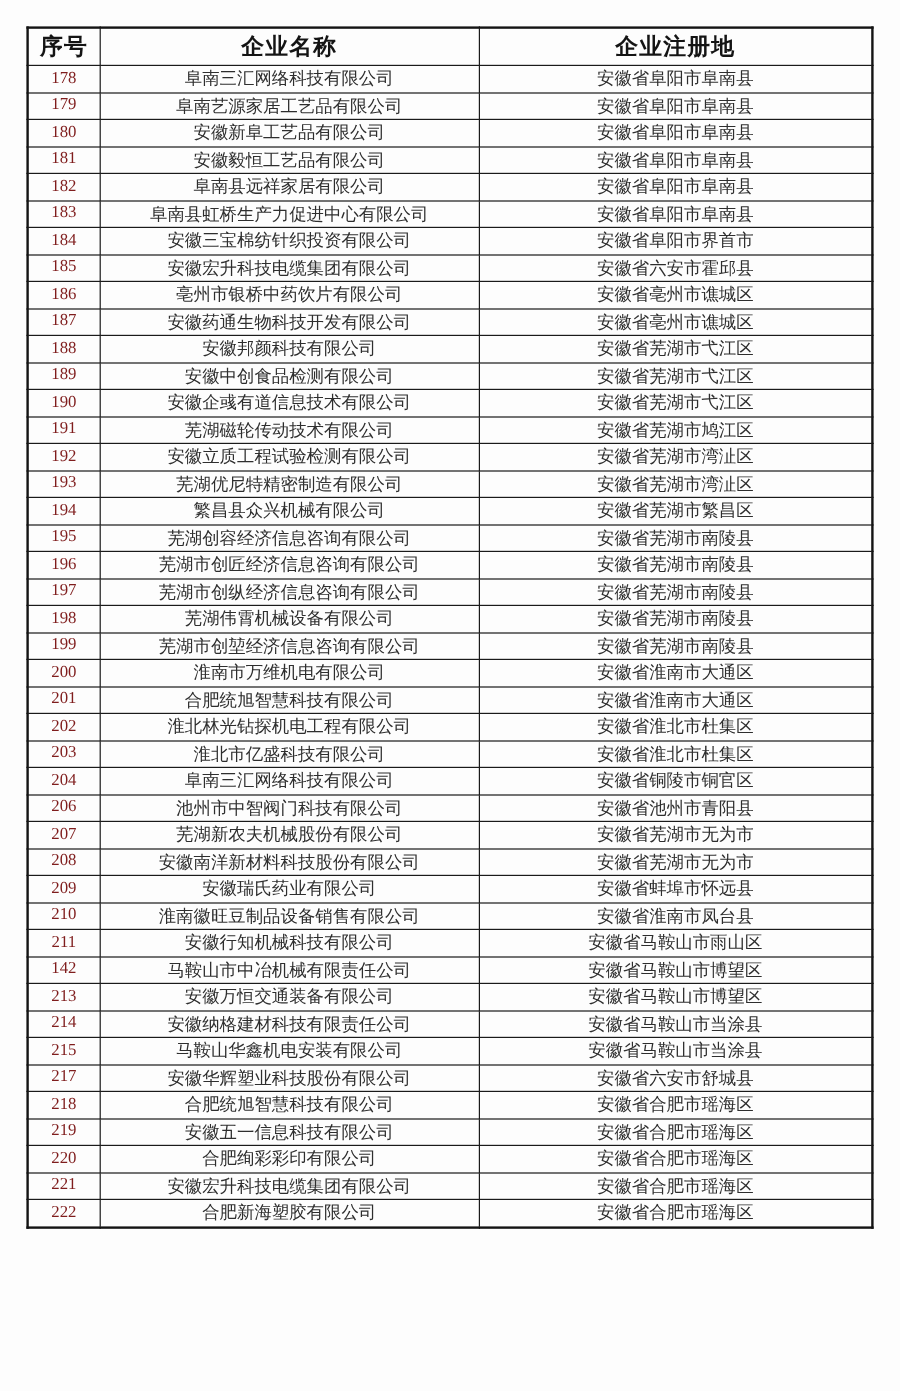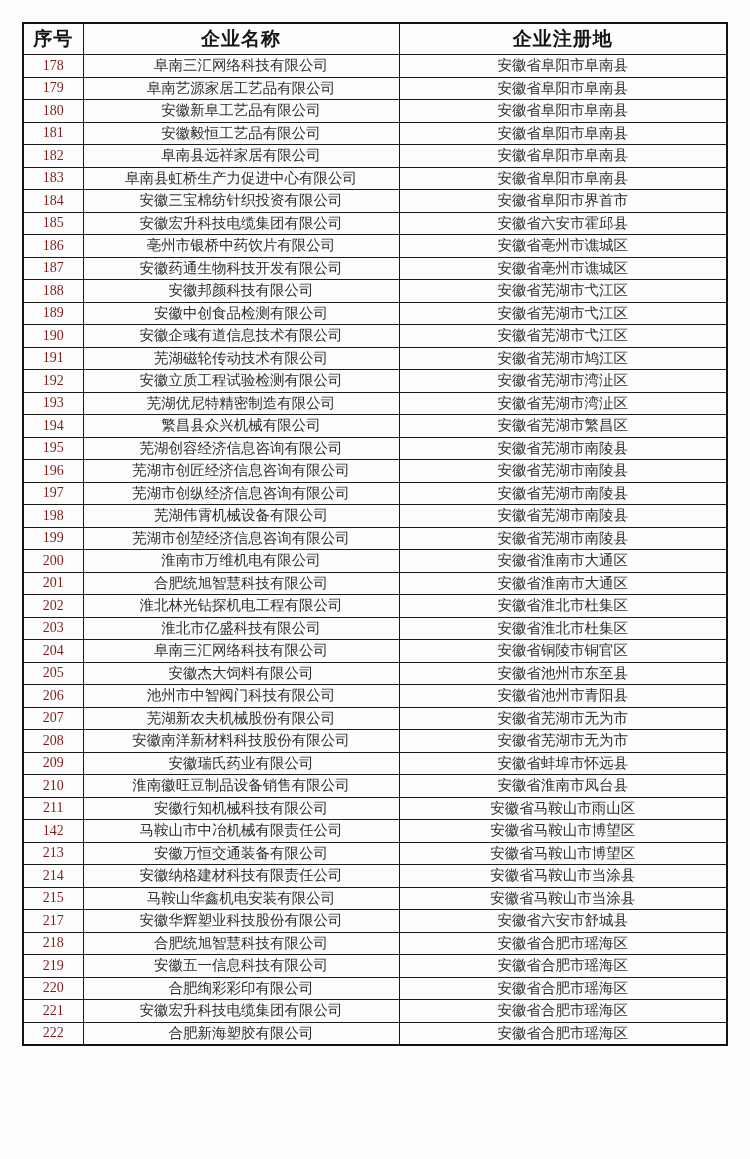--- a/index.html
+++ b/index.html
@@ -201,25 +201,20 @@
           <td class="cell-index">203</td>
           <td class="cell-name">淮北市亿盛科技有限公司</td>
           <td class="cell-location">安徽省淮北市杜集区</td>
         </tr>
         <tr>
           <td class="cell-index">204</td>
           <td class="cell-name">阜南三汇网络科技有限公司</td>
           <td class="cell-location">安徽省铜陵市铜官区</td>
         </tr>
         <tr>
-          <td class="cell-index">205</td>
-          <td class="cell-name">安徽杰大饲料有限公司</td>
-          <td class="cell-location">安徽省池州市东至县</td>
-        </tr>
-        <tr>
           <td class="cell-index">206</td>
           <td class="cell-name">池州市中智阀门科技有限公司</td>
           <td class="cell-location">安徽省池州市青阳县</td>
         </tr>
         <tr>
           <td class="cell-index">207</td>
           <td class="cell-name">芜湖新农夫机械股份有限公司</td>
           <td class="cell-location">安徽省芜湖市无为市</td>
         </tr>
         <tr>

